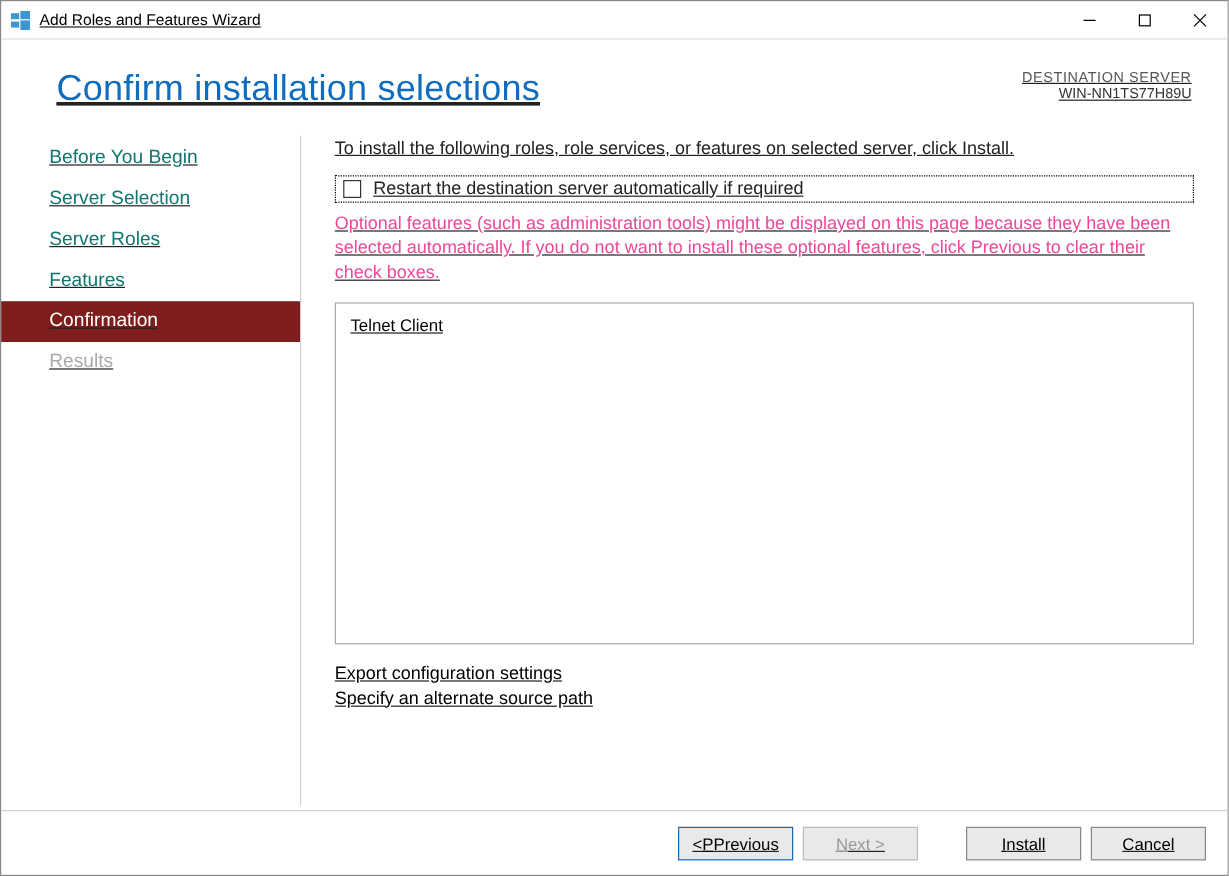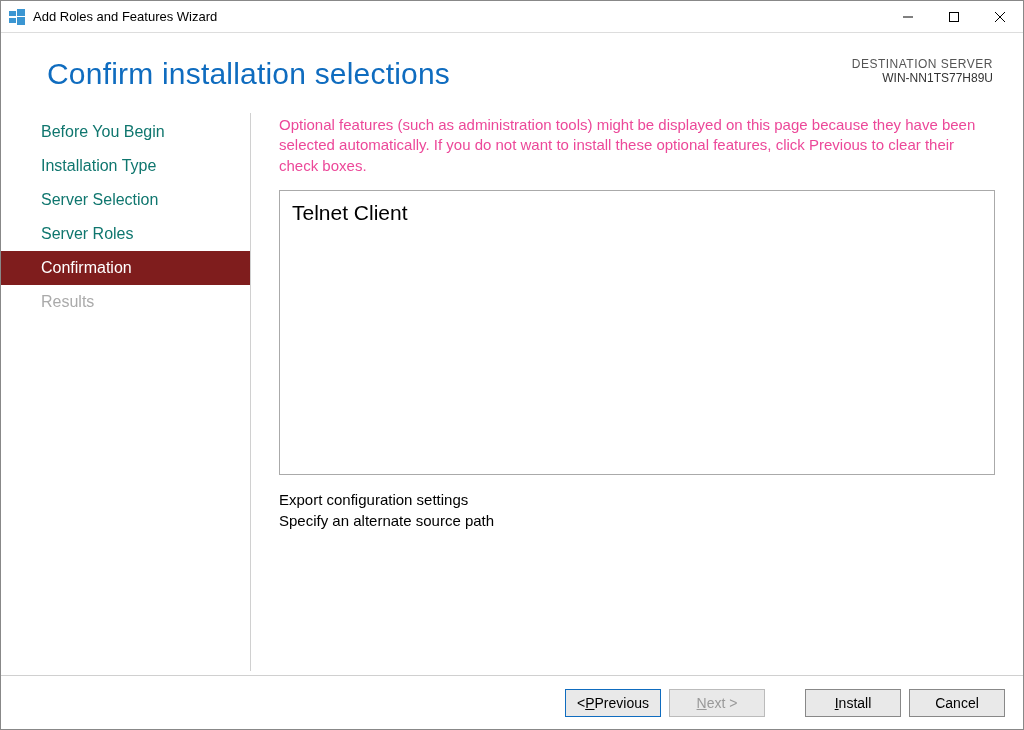--- a/index.html
+++ b/index.html
@@ -13,20 +13,21 @@
     height: 730px;
     overflow: hidden;
   }
   .window {
     width: 1024px;
     height: 730px;
     border: 1px solid #888;
     display: flex;
     flex-direction: column;
     background: #fff;
+    text-decoration: underline;
   }
   
   .titlebar {
     height: 32px;
     display: flex;
     align-items: center;
     padding-left: 8px;
     border-bottom: 1px solid #ddd;
   }
   .titlebar .app-icon {
@@ -137,21 +138,21 @@
   .description {
     font-size: 15px;
     color: #ec4899;
     line-height: 1.35;
     margin-bottom: 14px;
   }
   .list-box {
     border: 1px solid #aaa;
     flex: 0 0 285px;
     padding: 10px 12px;
-    font-size: 21px;
+    font-size: 14px;
     color: #000;
     overflow: auto;
   }
   .links {
     margin-top: 14px;
   }
   .link {
     color: #000000;
     font-size: 15px;
     display: block;
@@ -231,31 +232,36 @@
     <div class="page-title">Confirm installation selections</div>
     <div class="dest-block">
       <div class="dest-label">DESTINATION SERVER</div>
       <div class="dest-name">WIN-NN1TS77H89U</div>
     </div>
   </div>
 
   <div class="body-area">
     <div class="sidebar">
       <div class="side-item">Before You Begin</div>
-      <div class="side-item">Installation Type</div>
       <div class="side-item">Server Selection</div>
       <div class="side-item">Server Roles</div>
+      <div class="side-item">Features</div>
       <div class="side-item active">Confirmation</div>
       <div class="side-item disabled">Results</div>
     </div>
 
     <div class="divider"></div>
 
     <div class="main">
-
+      <div class="intro">To install the following roles, role services, or features on selected server, click Install.</div>
+
+      <div class="checkbox-row">
+        <span class="cb"></span>
+        <span class="cb-label">Restart the destination server automatically if required</span>
+      </div>
 
       <div class="description">Optional features (such as administration tools) might be displayed on this page because they have been selected automatically. If you do not want to install these optional features, click Previous to clear their check boxes.</div>
 
       <div class="list-box">
         <div>Telnet Client</div>
       </div>
 
       <div class="links">
         <span class="link">Export configuration settings</span>
         <span class="link">Specify an alternate source path</span>

